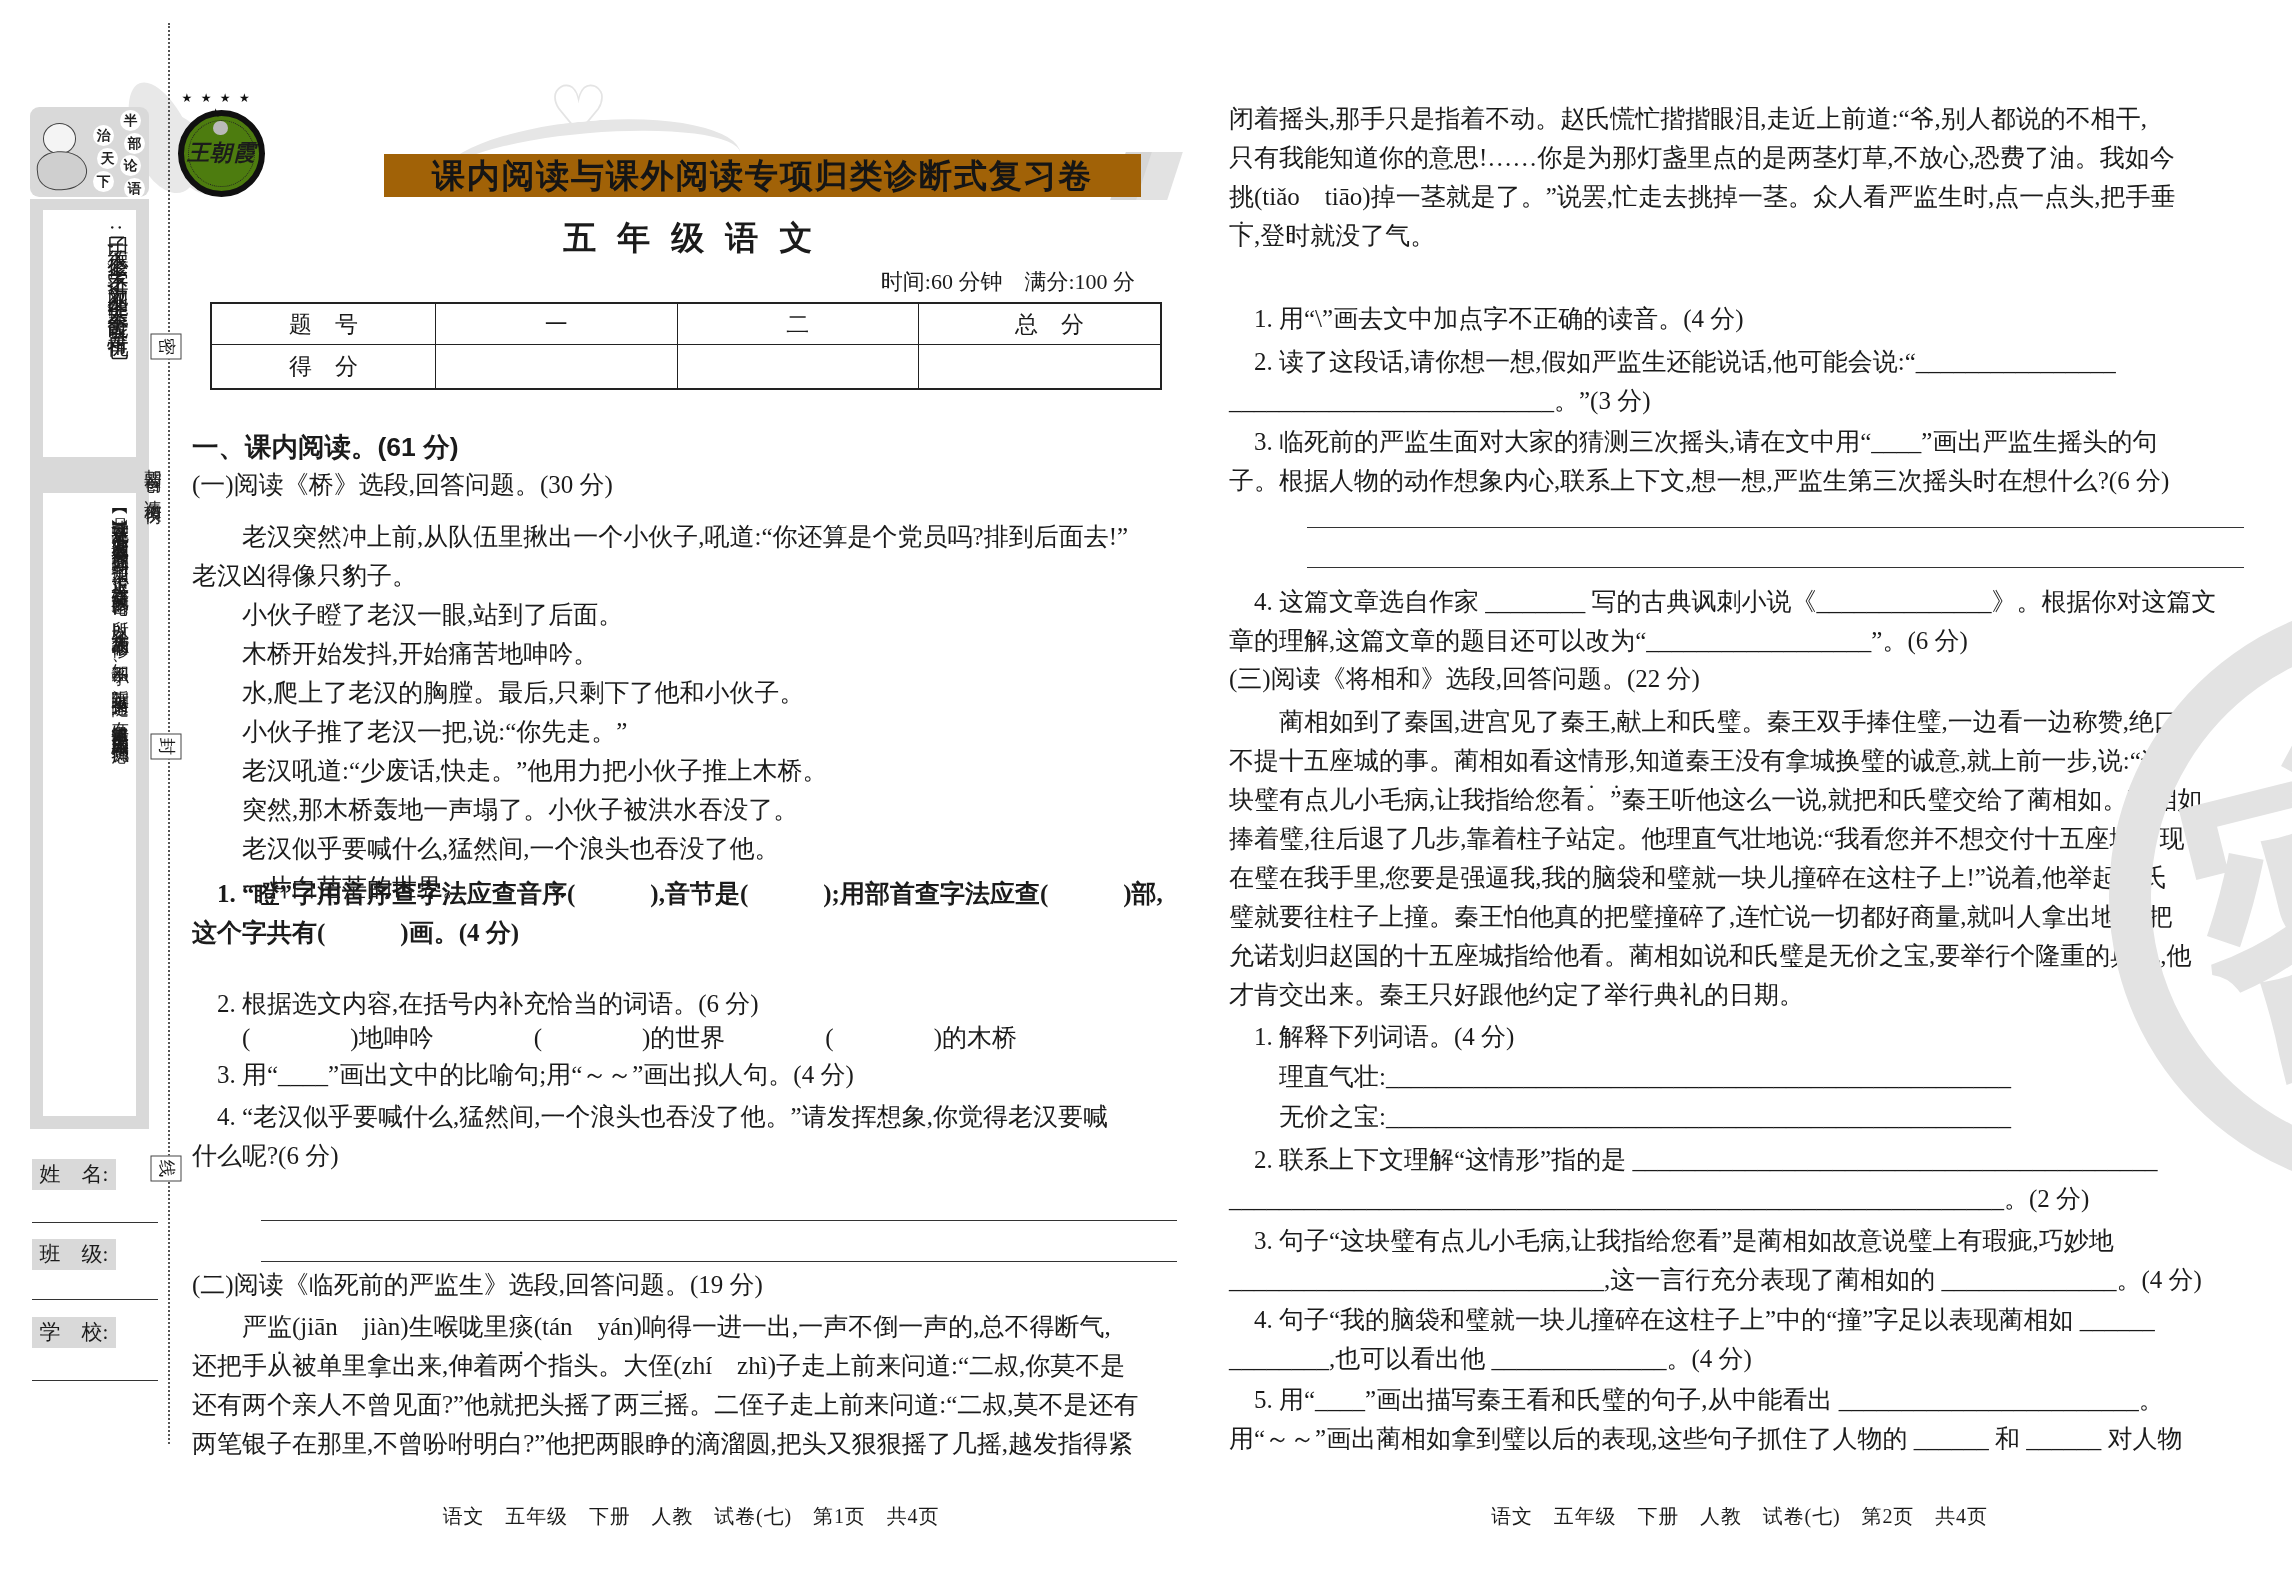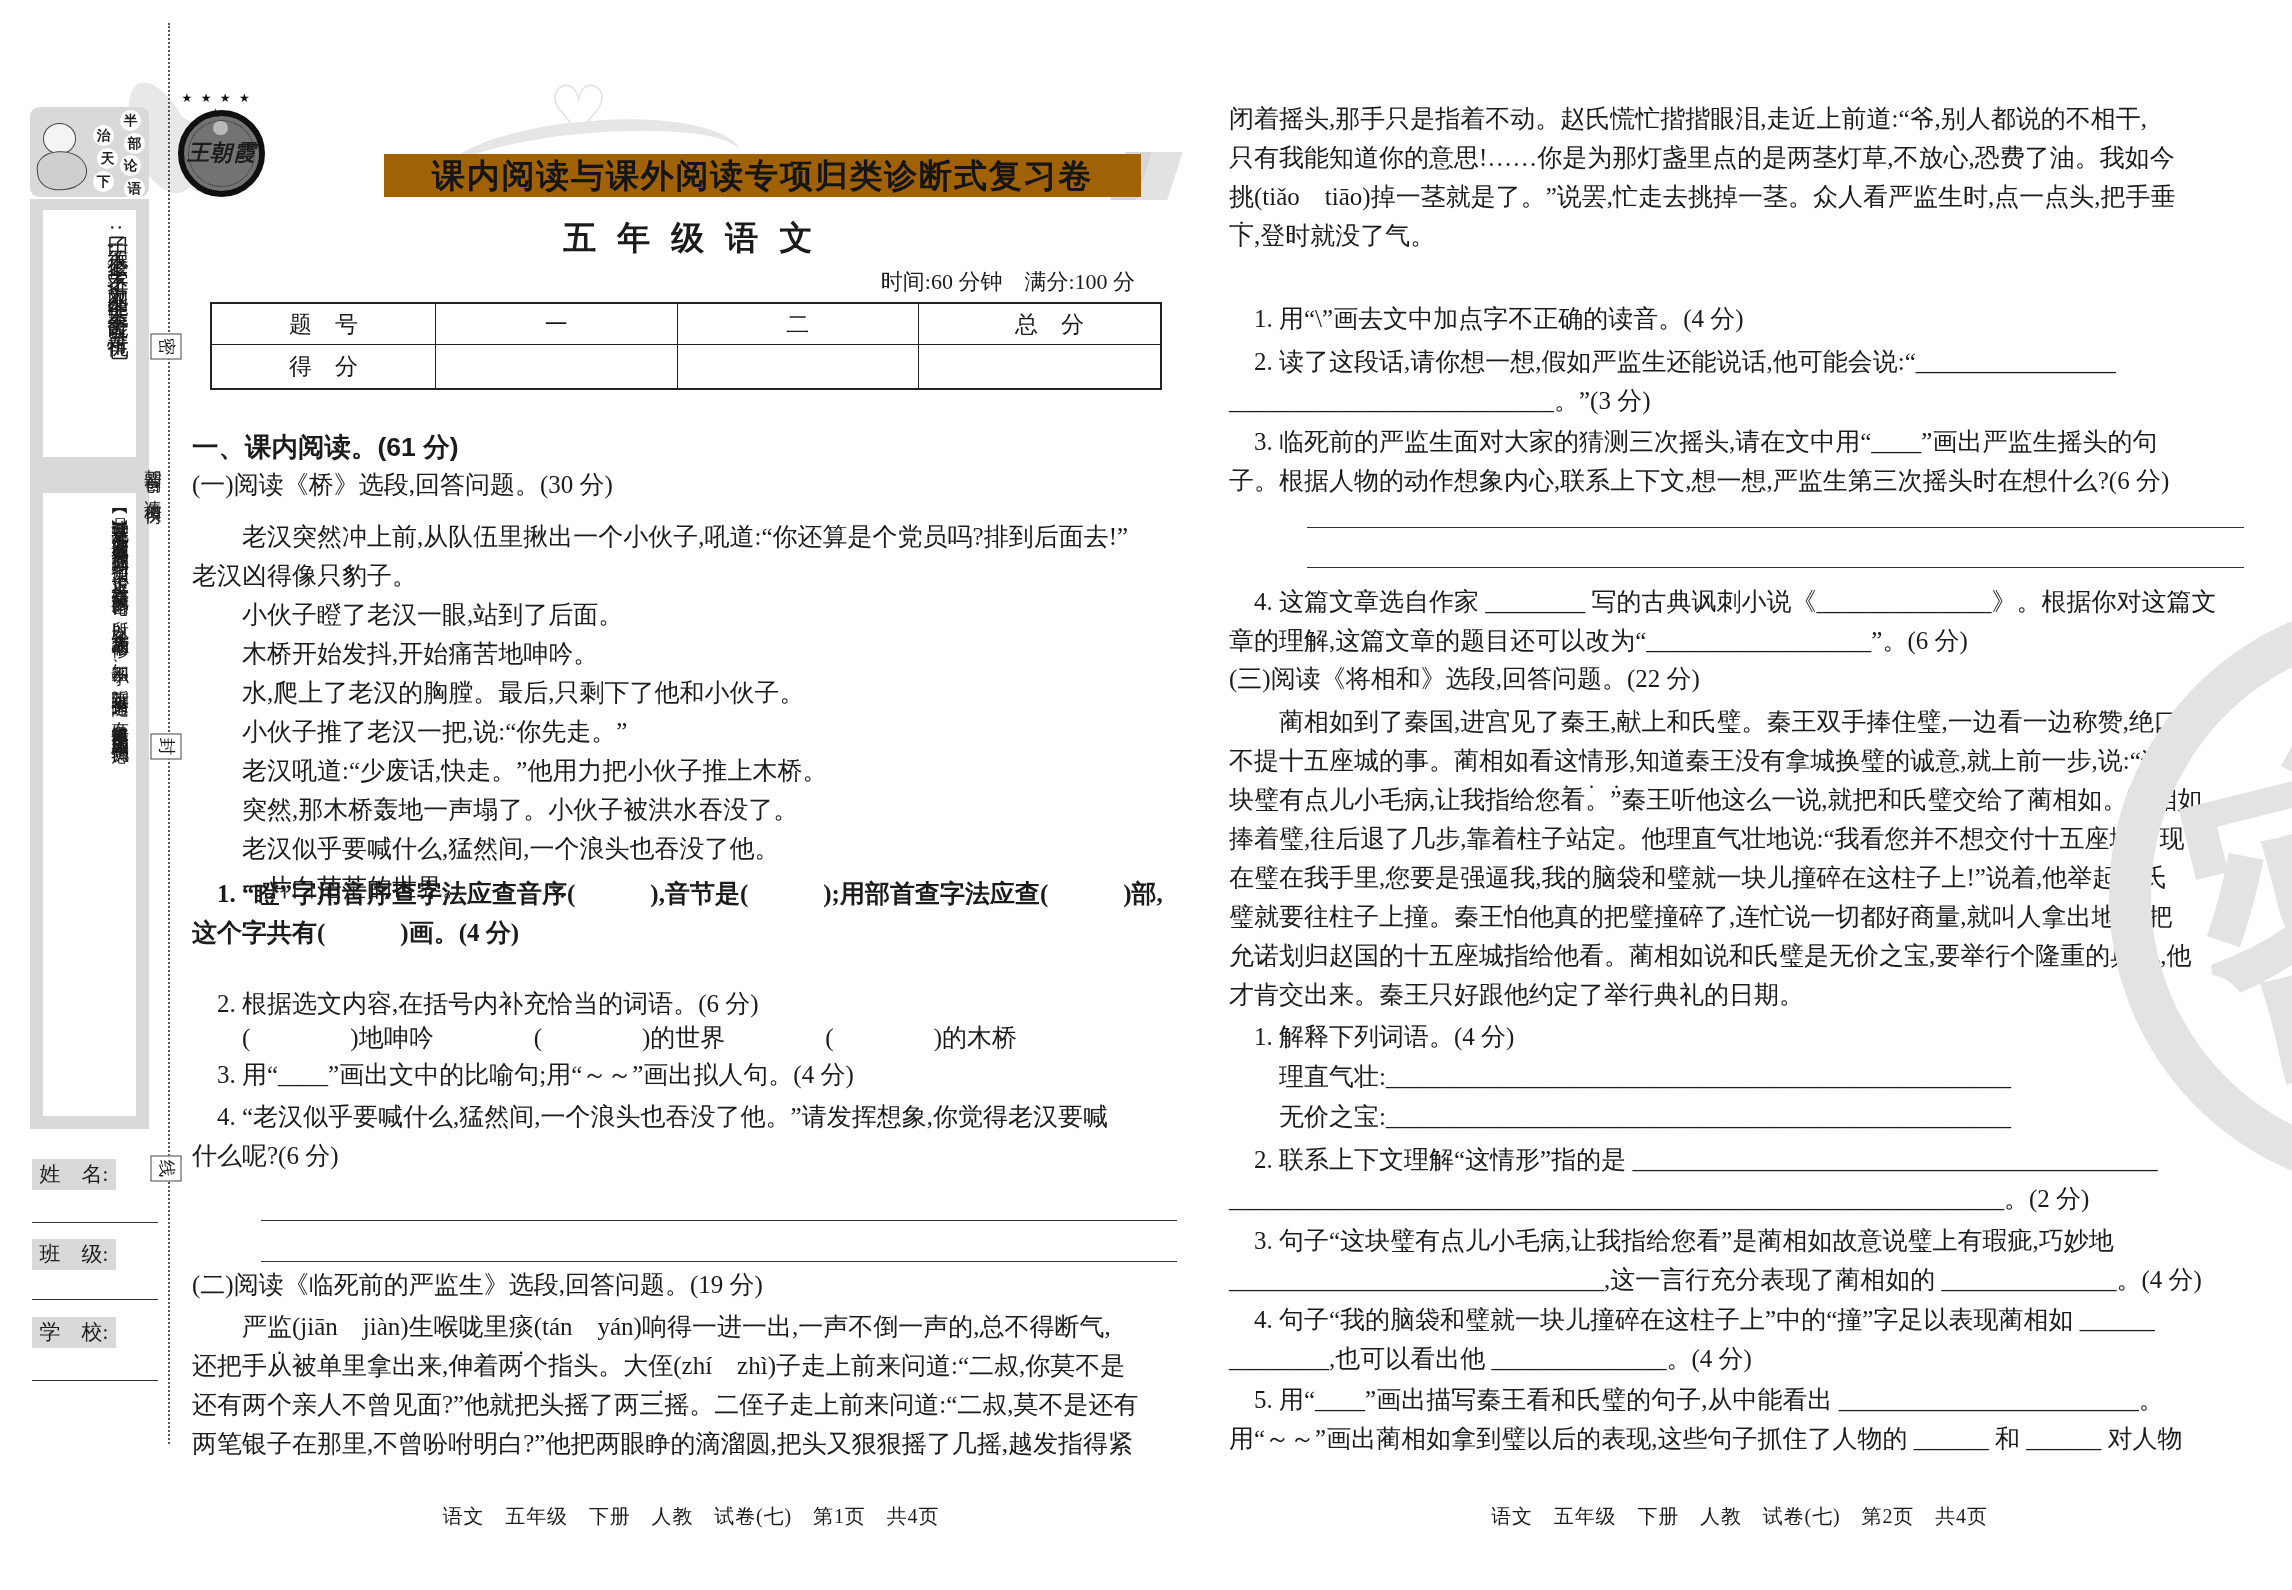--- a/index.html
+++ b/index.html
@@ -29,21 +29,21 @@
   .fieldline{position:absolute;left:32px;width:126px;border-bottom:1.8px solid #333;height:0;}
   
   .bindline{left:168px;top:23px;height:1421px;border-left:2.7px dotted #555;width:0;}
   .bmark{position:absolute;left:153px;width:24px;height:29px;border:0.9px solid #444;background:#fff;
          font-size:17.4px;text-align:center;line-height:29px;transform:rotate(90deg);z-index:3;}
   .bnotice{position:absolute;left:141px;top:455px;writing-mode:vertical-rl;font-size:17.4px;
            letter-spacing:2.7px;color:#222;height:219px;z-index:3;}
   .wing{position:absolute;background:#e8e8e8;border-radius:50% 50% 50% 50% / 60% 60% 40% 40%;}
   
   .seal{left:178px;top:110px;width:75px;height:75px;border:6.4px solid #101010;border-radius:50%;
-        background:#737373;z-index:4;text-align:center;}
+        background:#4d7c0f;z-index:4;text-align:center;}
   .seal .portrait{position:absolute;left:29px;top:4.6px;width:14.6px;height:14.6px;border-radius:50%;
                   background:#b9b9b9;}
   .seal .sealname{position:absolute;left:0;top:22px;width:100%;font-size:22px;font-weight:bold;
                   font-style:italic;letter-spacing:0.9px;}
   .seal .sealring{position:absolute;left:3.7px;top:3.7px;right:3.7px;bottom:3.7px;border:1.8px dotted #222;
                   border-radius:50%;}
   .stars{left:175px;top:91px;width:84px;text-align:center;font-size:12px;letter-spacing:2.7px;
          color:#101010;z-index:5;}
   .heart{left:548px;top:71px;font-size:68px;color:#e4e4e4;z-index:0;}
   .swoosh{left:439px;top:121px;width:302px;height:79px;border-top:12px solid #e6e6e6;

